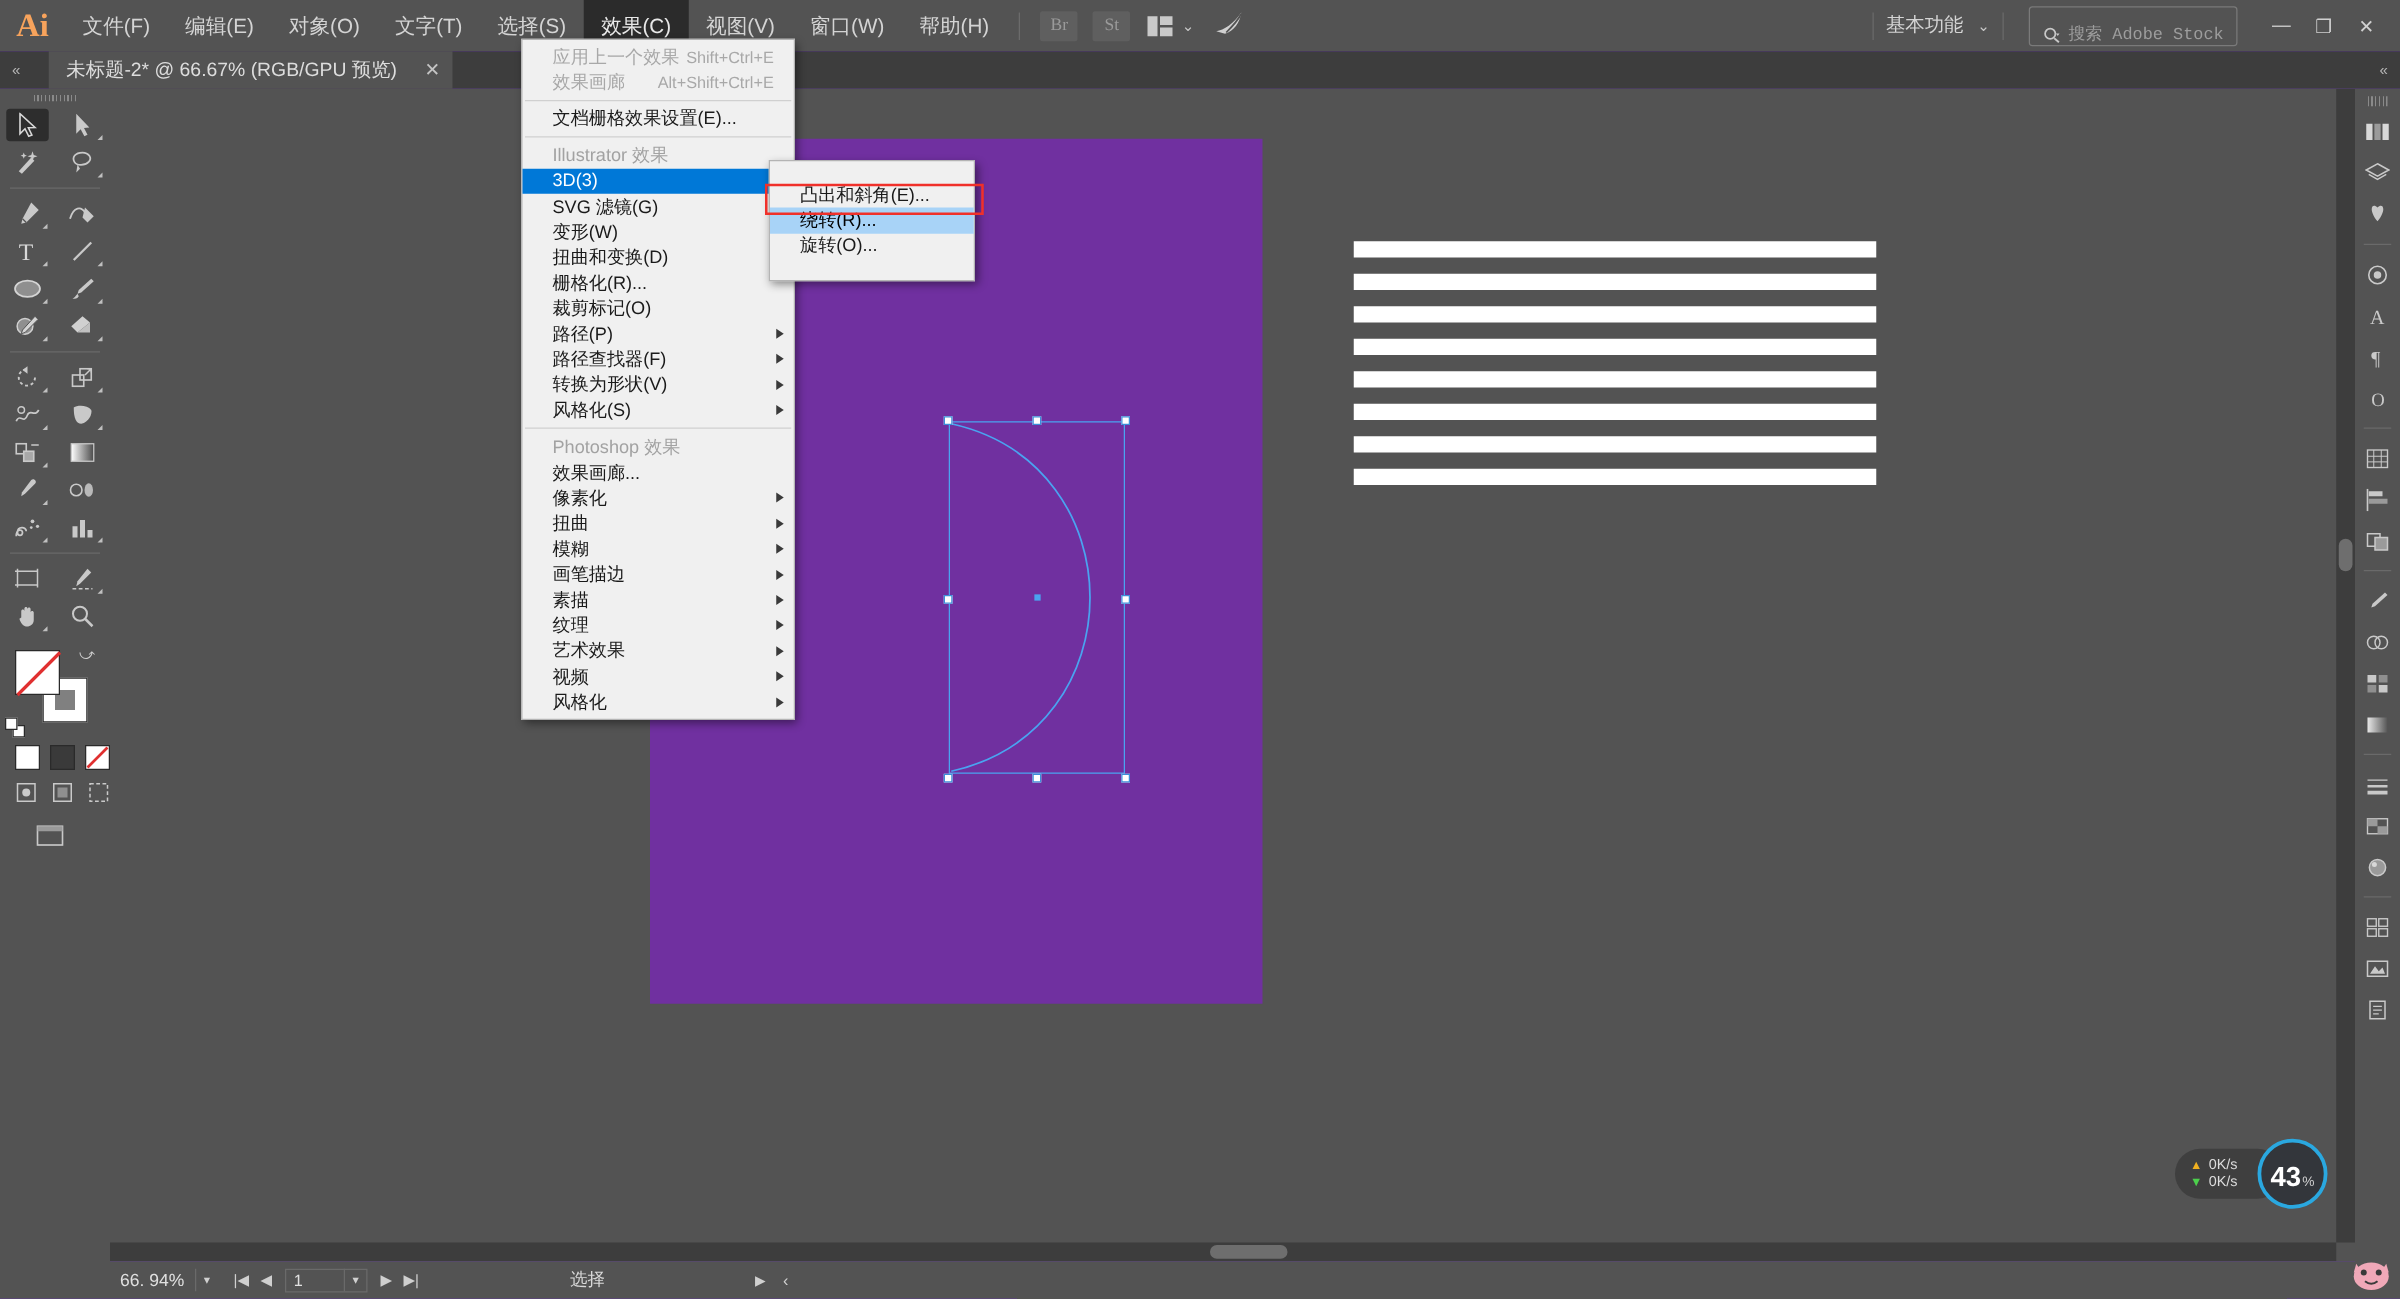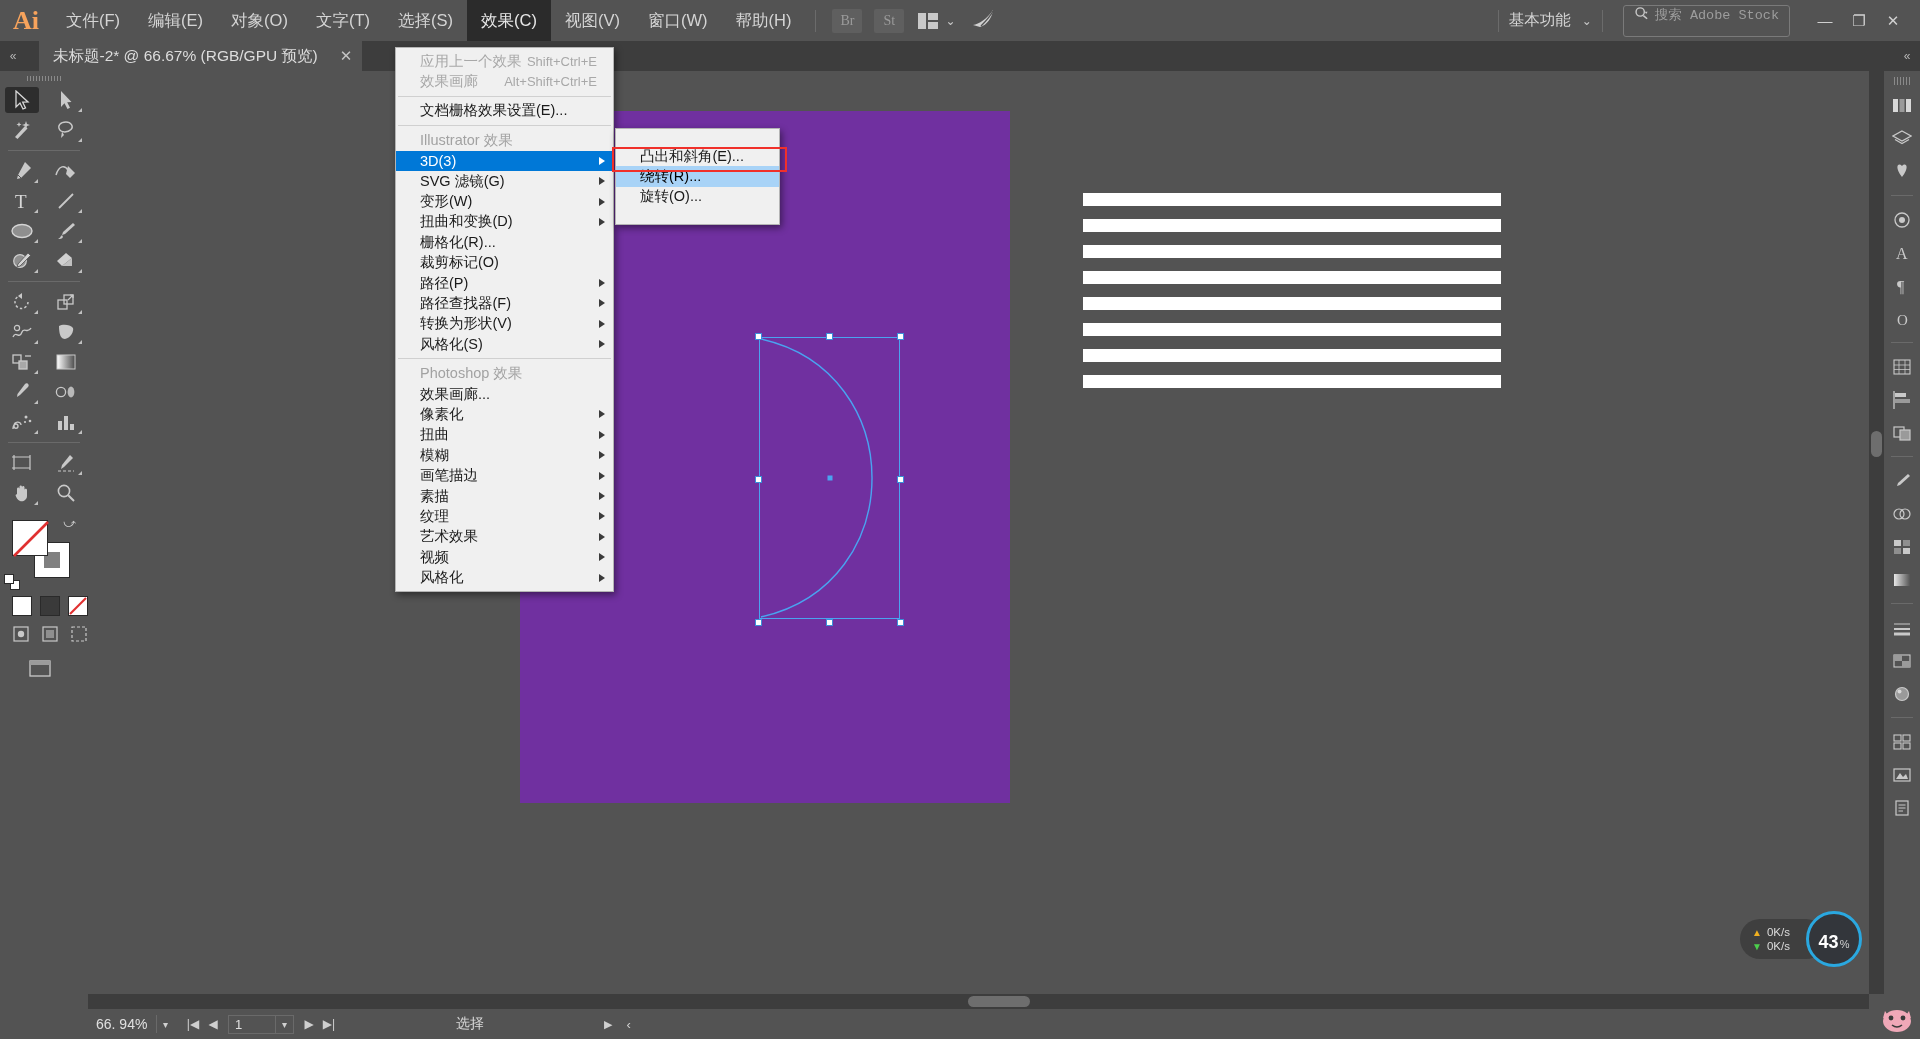--- a/index.html
+++ b/index.html
@@ -35,21 +35,21 @@
   }
   .arrange-icon { display: flex; align-items: center; margin-left: 8px; }
   .arrange-glyph { width: 20px; height: 16px; position: relative; }
   .arrange-glyph i { position: absolute; background: #c9c9c9; display: block; }
   .chev { color: #c9c9c9; font-size: 12px; margin-left: 7px; }
   .leaf-icon { margin-left: 16px; color: #d0d0d0; font-size: 20px; }
 
   .ws-area { position: absolute; right: 0; top: 0; height: 41px; display: flex; align-items: center; }
   .ws-name { color: #d4d4d4; font-size: 15.5px; padding-right: 4px; }
   .searchbox {
-    display: flex; align-items: flex-start; gap: 6px;
+    display: flex; align-items: flex-end; gap: 6px;
     border: 1px solid #7a7a7a; border-radius: 3px; height: 32px;
     padding: 0 10px; margin-left: 10px; background: transparent;
   }
   .search-ph { color: #9d9d9d; font-size: 13.5px; font-family: "Liberation Mono", monospace; }
   .wbtns { display: flex; align-items: center; margin-left: 18px; margin-right: 10px; }
   .wbtn { width: 34px; height: 41px; display:flex; align-items:center; justify-content:center; color:#d0d0d0; font-size: 15px;}
 
   
   .tabbar {
     position: absolute; top: 41px; left: 0; width: 1920px; height: 30px;
@@ -152,24 +152,24 @@
   .dock {
     position:absolute; right:0; top:71px; width:36px; bottom:0; background:#535353;
     display:flex; flex-direction:column; align-items:center; padding-top: 6px;
   }
   .dock .dgrip { width:16px;height:8px; background: repeating-linear-gradient(to right,#8a8a8a 0 1px,transparent 1px 3px); margin-bottom:4px;}
   .dock-item { width:36px; height:33px; display:flex; align-items:center; justify-content:center; color:#c9c9c9;}
   .dock-sep { width:22px; height:1px; background:#6a6a6a; margin: 7px 0; }
 
   
   .dropdown {
-    position: absolute; left: 395px; top: 31px; width: 219px;
+    position: absolute; left: 417px; top: 31px; width: 219px;
     background: #f0f0f0; border: 1px solid #b4b4b4;
     box-shadow: 2px 3px 7px rgba(0,0,0,.45);
-    padding: 3px 0; z-index: 50; margin-top: 16px;
+    padding: 3px 0; z-index: 50;
   }
   .mi {
     height: 20.4px; display: flex; align-items: center; position: relative;
     padding-left: 24px; padding-right: 10px; font-size: 14.5px; color: #1a1a1a;
     white-space: nowrap;
   }
   .mi.disabled { color: #a8a8a8; }
   .mi.header { color: #a2a2a2; }
   .mi.hl { background: #0078d7; color: #ffffff; }
   .mi .sc { position:absolute; right: 16px; font-size: 13px; }
@@ -205,21 +205,21 @@
     display:flex; flex-direction:column; justify-content:center; padding-left: 12px; gap: 2px;
   }
   .net-row { display:flex; align-items:center; gap:5px; color:#dcdcdc; font-size: 11.5px; }
   .net-up { color:#f0b020; font-size:10px; }
   .net-dn { color:#4cd04c; font-size:10px; }
   .net-circle {
     position:absolute; right: 0; top: 0; width: 56px; height: 56px; border-radius: 50%;
     background: #33363b; border: 3px solid #2aa8e0;
     display:flex; align-items:baseline; justify-content:center; color:#fff;
   }
-  .net-num { font-size: 18px; font-weight: 600; line-height: 56px; }
+  .net-num { font-size: 22px; font-weight: 600; line-height: 56px; }
   .net-pct { font-size: 11px; line-height: 56px; margin-left:1px; color:#d0d0d0; }
   .logo-corner { position:absolute; right: 4px; bottom: 4px; width: 38px; height: 34px; z-index: 41; }
 </style>
 </head>
 <body>
 
 <div id="app">
 
   <div class="menubar">
     <div class="ai-logo">Ai</div>

